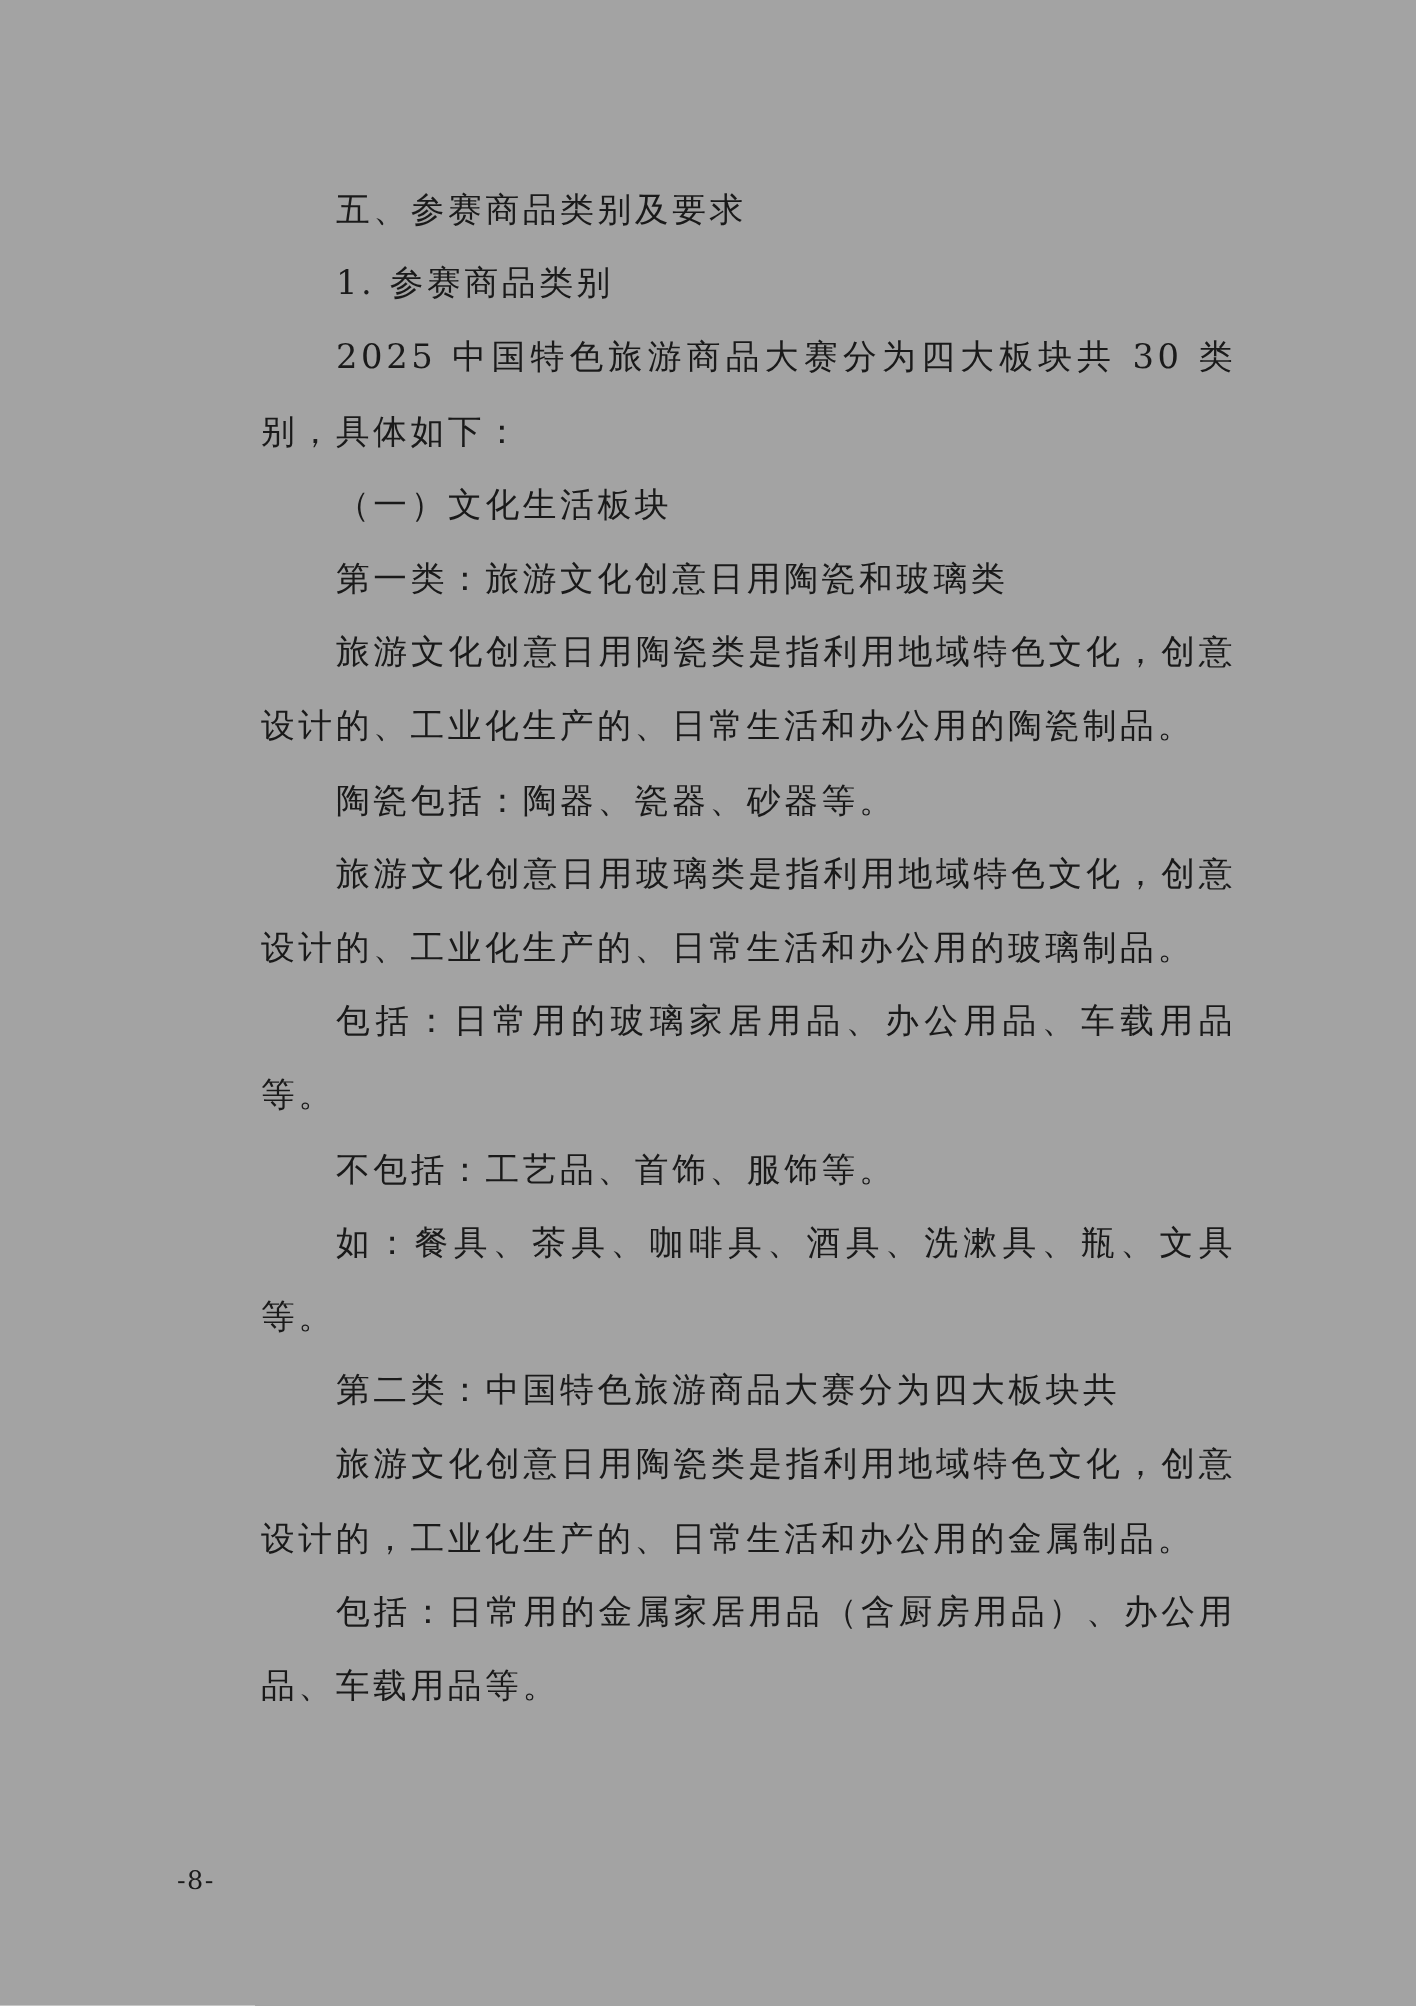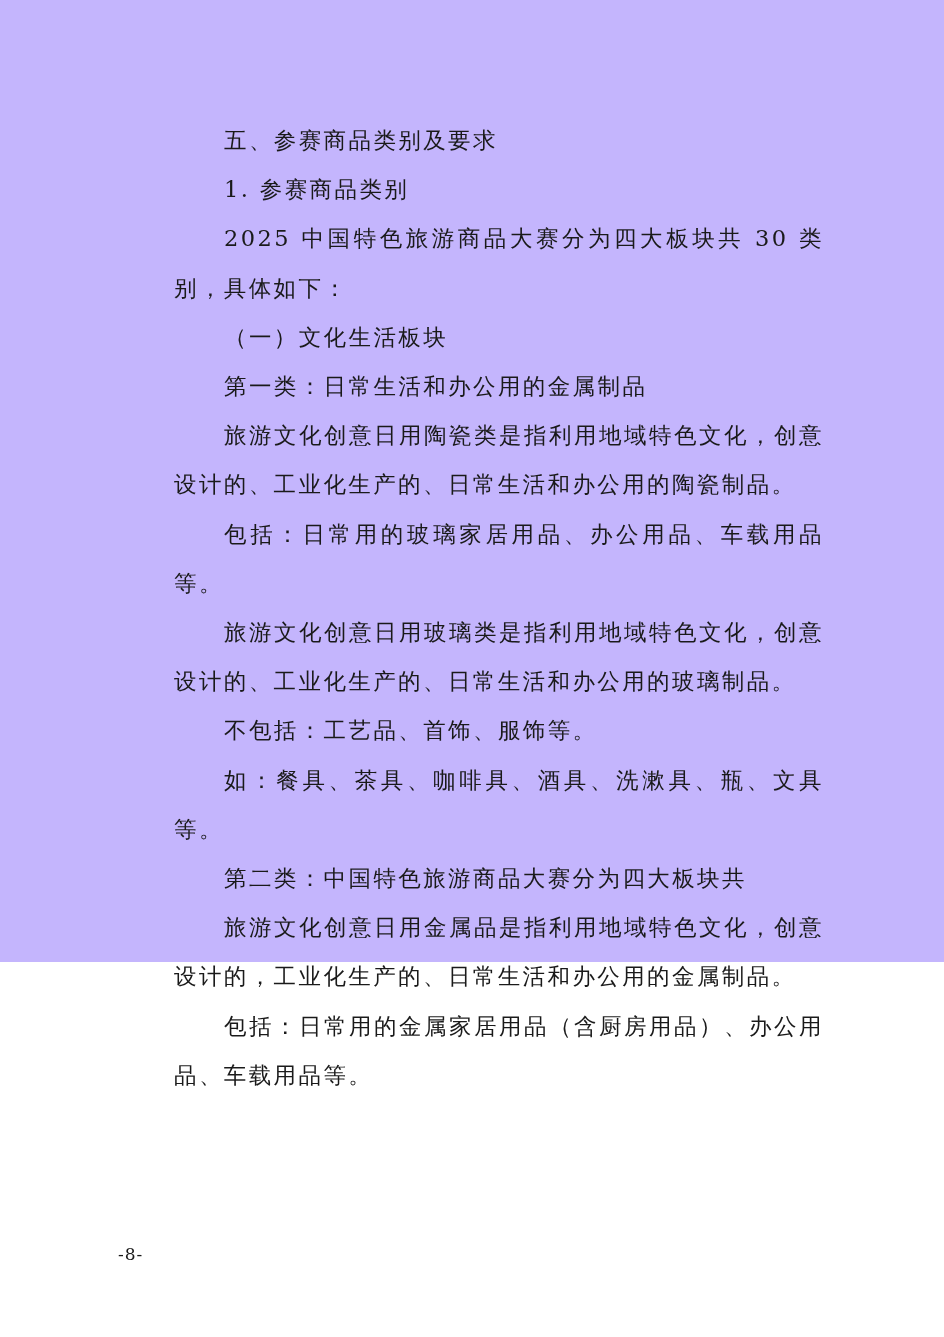--- a/index.html
+++ b/index.html
@@ -1,19 +1,19 @@
 <!DOCTYPE html>
 <html><head>
 <meta charset="utf-8">
 <style>
   html, body { margin: 0; padding: 0; background: #ffffff; }
   body { width: 944px; height: 1337px; position: relative; overflow: hidden; }
   .page {
-    position: absolute; left: 0; top: 0; width: 944px; height: 962px;
-    background: #c4b5fd;
+    position: absolute; left: 0; top: 0; width: 944px; height: 1337px;
+    background: #a3a3a3;
   }
   .content {
     position: absolute; left: 174px; top: 116px; width: 650px;
     font-family: "DejaVu Serif", "Liberation Serif", serif;
     color: #1a1a1a;
     font-size: 22.5px;
     line-height: 49.2px;
     letter-spacing: 2.4px;
   }
   .para { margin: 0; padding: 0; text-align: justify; text-indent: 50px; }
@@ -26,24 +26,25 @@
 </style>
 </head>
 <body>
 
 <div class="page">
   <div class="content">
     <p class="para heading">五、参赛商品类别及要求</p>
     <p class="para heading">1. 参赛商品类别</p>
     <p class="para">2025 中国特色旅游商品大赛分为四大板块共 30 类别，具体如下：</p>
     <p class="para heading">（一）文化生活板块</p>
-    <p class="para heading">第一类：日常生活和办公用的金属制品</p>
+    <p class="para heading">第一类：旅游文化创意日用陶瓷和玻璃类</p>
     <p class="para">旅游文化创意日用陶瓷类是指利用地域特色文化，创意设计的、工业化生产的、日常生活和办公用的陶瓷制品。</p>
+    <p class="para">陶瓷包括：陶器、瓷器、砂器等。</p>
+    <p class="para">旅游文化创意日用玻璃类是指利用地域特色文化，创意设计的、工业化生产的、日常生活和办公用的玻璃制品。</p>
     <p class="para">包括：日常用的玻璃家居用品、办公用品、车载用品等。</p>
-    <p class="para">旅游文化创意日用玻璃类是指利用地域特色文化，创意设计的、工业化生产的、日常生活和办公用的玻璃制品。</p>
     <p class="para">不包括：工艺品、首饰、服饰等。</p>
     <p class="para">如：餐具、茶具、咖啡具、酒具、洗漱具、瓶、文具等。</p>
     <p class="para heading">第二类：中国特色旅游商品大赛分为四大板块共</p>
-    <p class="para">旅游文化创意日用金属品是指利用地域特色文化，创意设计的，工业化生产的、日常生活和办公用的金属制品。</p>
+    <p class="para">旅游文化创意日用陶瓷类是指利用地域特色文化，创意设计的，工业化生产的、日常生活和办公用的金属制品。</p>
     <p class="para">包括：日常用的金属家居用品（含厨房用品）、办公用品、车载用品等。</p>
   </div>
   <div class="page-number">-8-</div>
 </div>
 
 </body></html>

